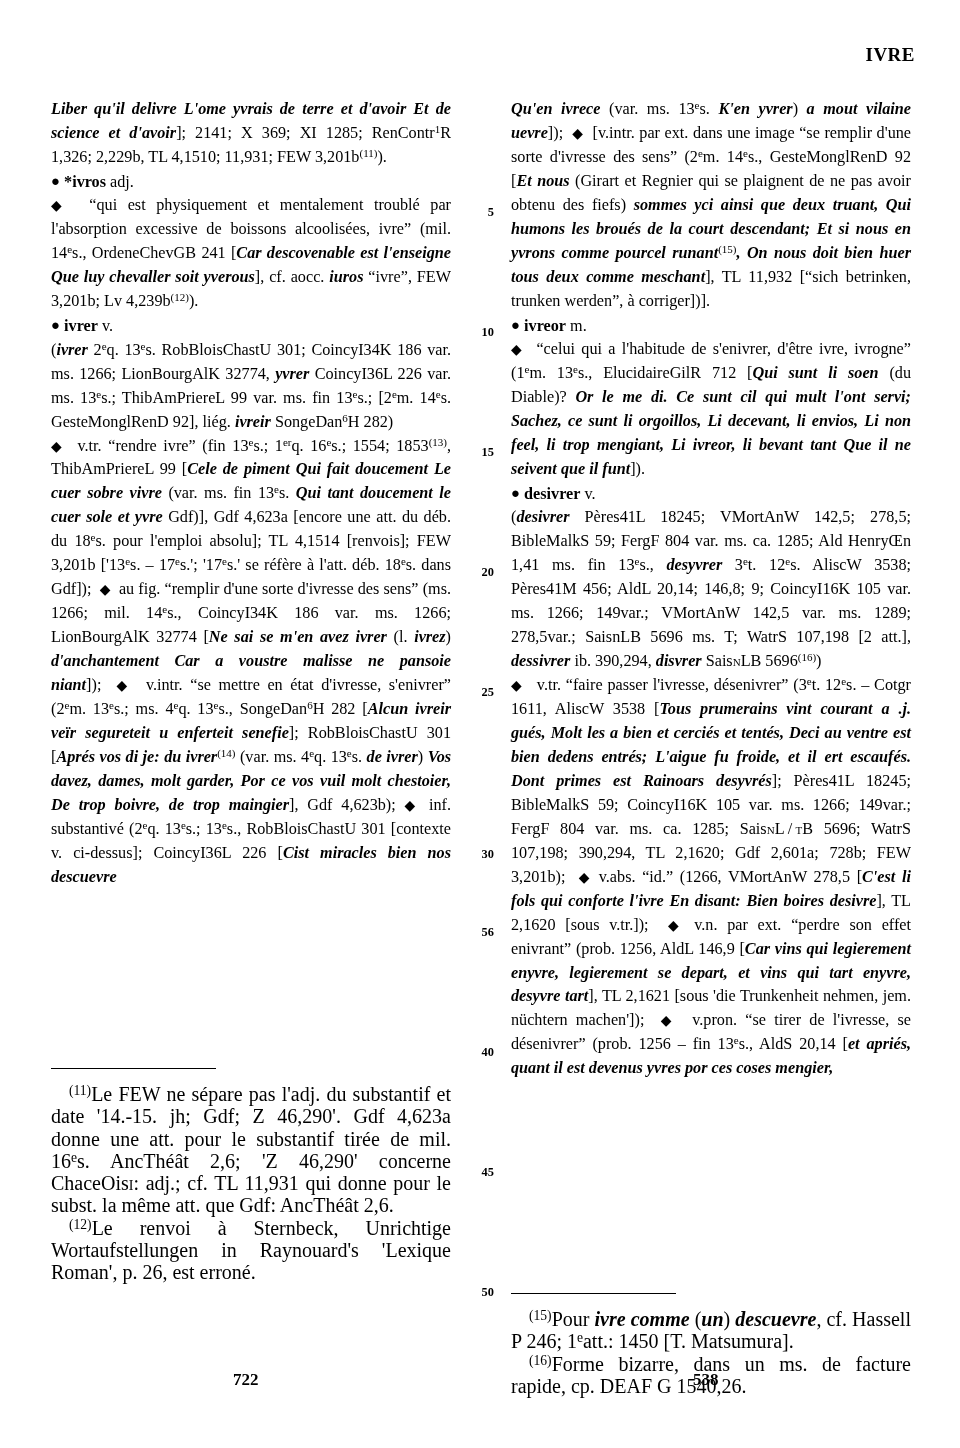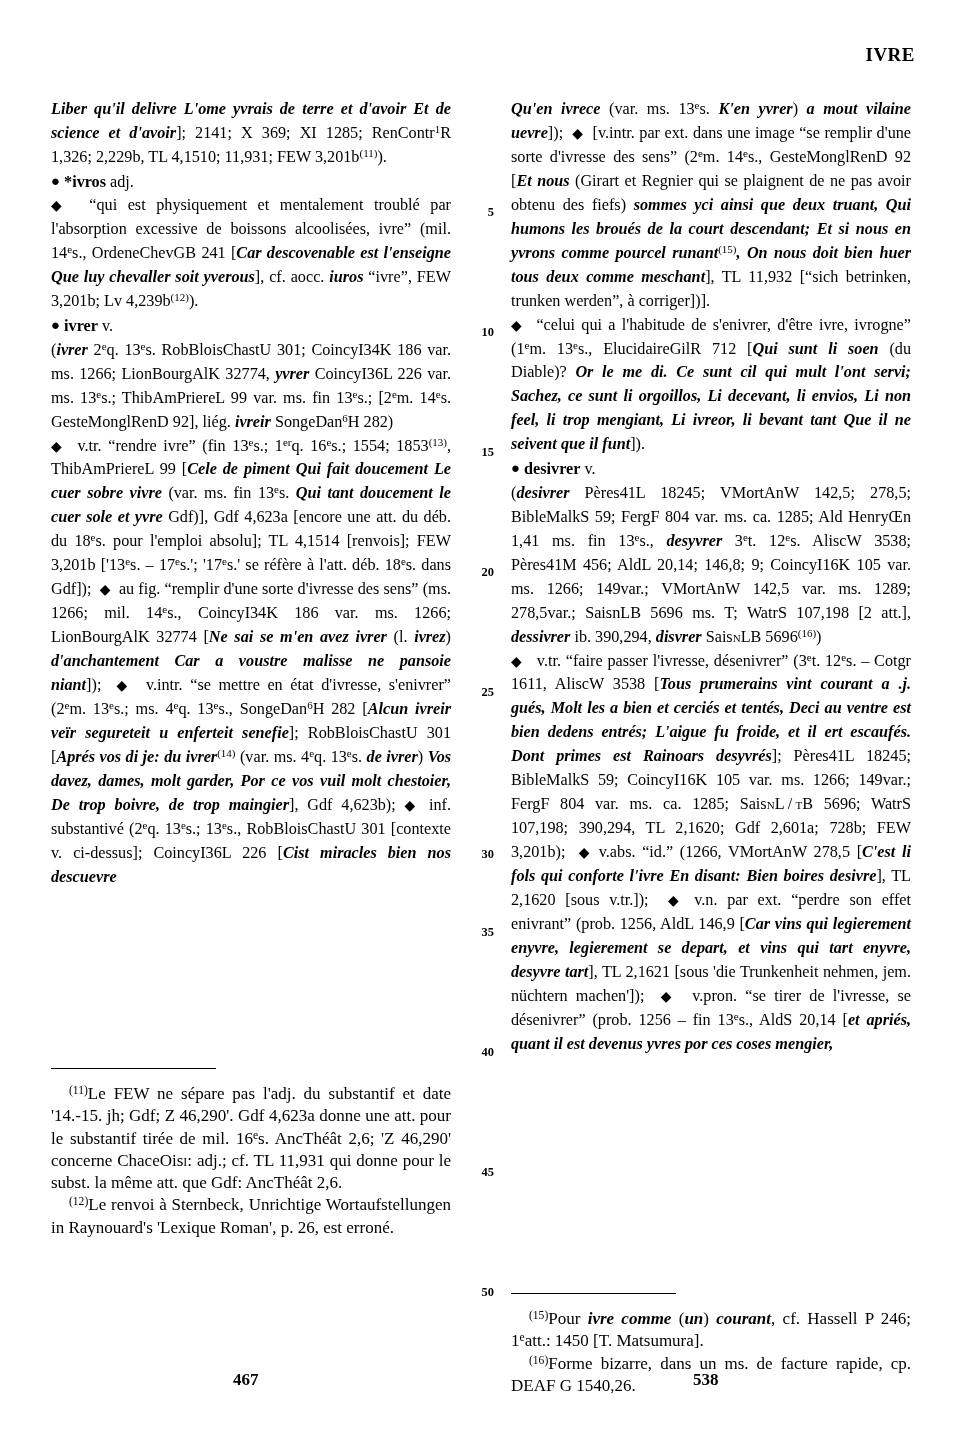--- a/index.html
+++ b/index.html
@@ -58,21 +58,21 @@
   .bullet {
     font-size: 0.92em;
     vertical-align: 0.04em;
   }
   .lozenge { font-size: 0.86em; }
 
   
   .footnotes {
     position: absolute;
     width: 400px;
-    font-size: 17px;
+    font-size: 20px;
     line-height: 22.3px;
     text-align: justify;
   }
   .fn-left  { left: 51px;  top: 1083px; }
   .fn-right { left: 511px; top: 1308px; }
   .fn-rule {
     position: absolute;
     height: 0;
     border-top: 1.6px solid #000;
     width: 165px;
@@ -128,53 +128,54 @@
     <p class="para-indent"><span class="rom">(</span><i>ivrer</i><span class="rom"> 2<sup>e</sup>q. 13<sup>e</sup>s. RobBloisChastU 301; CoincyI34K 186 var. ms. 1266; LionBourgAlK 32774, </span><i>yvrer</i><span class="rom"> CoincyI36L 226 var. ms. 13<sup>e</sup>s.; ThibAmPriereL 99 var. ms. fin 13<sup>e</sup>s.; [2<sup>e</sup>m. 14<sup>e</sup>s. GesteMonglRenD 92], liég. </span><i>ivreir</i><span class="rom"> SongeDan<sup>6</sup>H 282)</span></p>
 
     <p><span class="lozenge">◆</span>&nbsp;&nbsp;<span class="rom">v.tr. “rendre ivre” (fin 13<sup>e</sup>s.; 1<sup>er</sup>q. 16<sup>e</sup>s.; 1554; 1853<sup>(13)</sup>, ThibAmPriereL 99 [</span><i>Cele de piment Qui fait doucement Le cuer sobre vivre</i><span class="rom"> (var. ms. fin 13<sup>e</sup>s. </span><i>Qui tant doucement le cuer sole et yvre</i><span class="rom"> Gdf)], Gdf 4,623a [encore une att. du déb. du 18<sup>e</sup>s. pour l'emploi absolu]; TL 4,1514 [renvois]; FEW 3,201b ['13<sup>e</sup>s. – 17<sup>e</sup>s.'; '17<sup>e</sup>s.' se réfère à l'att. déb. 18<sup>e</sup>s. dans Gdf]);&nbsp;&nbsp;<span class="lozenge">◆</span>&nbsp;&nbsp;au fig. “remplir d'une sorte d'ivresse des sens” (ms. 1266; mil. 14<sup>e</sup>s., CoincyI34K 186 var. ms. 1266; LionBourgAlK 32774 [</span><i>Ne sai se m'en avez ivrer</i><span class="rom"> (l. </span><i>ivrez</i><span class="rom">) </span><i>d'anchantement Car a voustre malisse ne pansoie niant</i><span class="rom">]);&nbsp;&nbsp;<span class="lozenge">◆</span>&nbsp;&nbsp;v.intr. “se mettre en état d'ivresse, s'enivrer” (2<sup>e</sup>m. 13<sup>e</sup>s.; ms. 4<sup>e</sup>q. 13<sup>e</sup>s., SongeDan<sup>6</sup>H 282 [</span><i>Alcun ivreir veïr segureteit u enferteit senefie</i><span class="rom">]; RobBloisChastU 301 [</span><i>Aprés vos di je: du ivrer</i><sup>(14)</sup><span class="rom"> (var. ms. 4<sup>e</sup>q. 13<sup>e</sup>s. </span><i>de ivrer</i><span class="rom">) </span><i>Vos davez, dames, molt garder, Por ce vos vuil molt chestoier, De trop boivre, de trop maingier</i><span class="rom">], Gdf 4,623b); </span><span class="lozenge">◆</span><span class="rom"> inf. substantivé (2<sup>e</sup>q. 13<sup>e</sup>s.; 13<sup>e</sup>s., RobBloisChastU 301 [contexte v. ci-dessus]; CoincyI36L 226 [</span><i>Cist miracles bien nos descuevre</i></p>
 
   </div>
 
   <div class="col col-right">
 
     <p><i>Qu'en ivrece</i><span class="rom"> (var. ms. 13<sup>e</sup>s. </span><i>K'en yvrer</i><span class="rom">) </span><i>a mout vilaine uevre</i><span class="rom">]);&nbsp;&nbsp;</span><span class="lozenge">◆</span><span class="rom">&nbsp;&nbsp;[v.intr. par ext. dans une image “se remplir d'une sorte d'ivresse des sens” (2<sup>e</sup>m. 14<sup>e</sup>s., GesteMonglRenD 92 [</span><i>Et nous</i><span class="rom"> (Girart et Regnier qui se plaignent de ne pas avoir obtenu des fiefs) </span><i>sommes yci ainsi que deux truant, Qui humons les broués de la court descendant; Et si nous en yvrons comme pourcel runant</i><sup>(15)</sup><i>, On nous doit bien huer tous deux comme meschant</i><span class="rom">], TL 11,932 [“sich betrinken, trunken werden”, à corriger])].</span></p>
 
+    <p class="para-indent"><span class="bullet">●</span>&nbsp;<span class="hw">ivreor</span> <span class="rom">m.</span></p>
 
     <p><span class="lozenge">◆</span>&nbsp;&nbsp;<span class="rom">“celui qui a l'habitude de s'enivrer, d'être ivre, ivrogne” (1<sup>e</sup>m. 13<sup>e</sup>s., ElucidaireGilR 712 [</span><i>Qui sunt li soen</i><span class="rom"> (du Diable)? </span><i>Or le me di. Ce sunt cil qui mult l'ont servi; Sachez, ce sunt li orgoillos, Li decevant, li envios, Li non feel, li trop mengiant, Li ivreor, li bevant tant Que il ne seivent que il funt</i><span class="rom">]).</span></p>
 
     <p class="para-indent"><span class="bullet">●</span>&nbsp;<span class="hw">desivrer</span> <span class="rom">v.</span></p>
 
     <p class="para-indent"><span class="rom">(</span><i>desivrer</i><span class="rom"> Pères41L 18245; VMortAnW 142,5; 278,5; BibleMalkS 59; FergF 804 var. ms. ca. 1285; Ald HenryŒn 1,41 ms. fin 13<sup>e</sup>s., </span><i>desyvrer</i><span class="rom"> 3<sup>e</sup>t. 12<sup>e</sup>s. AliscW 3538; Pères41M 456; AldL 20,14; 146,8; 9; CoincyI16K 105 var. ms. 1266; 149var.; VMortAnW 142,5 var. ms. 1289; 278,5var.; SaisnLB 5696 ms. T; WatrS 107,198 [2 att.], </span><i>dessivrer</i><span class="rom"> ib. 390,294, </span><i>disvrer</i><span class="rom"> Sais<span class="sm">n</span>LB 5696<sup>(16)</sup>)</span></p>
 
     <p><span class="lozenge">◆</span>&nbsp;&nbsp;&nbsp;<span class="rom">v.tr. “faire passer l'ivresse, désenivrer” (3<sup>e</sup>t. 12<sup>e</sup>s. – Cotgr 1611, AliscW 3538 [</span><i>Tous prumerains vint courant a .j. gués, Molt les a bien et cerciés et tentés, Deci au ventre est bien dedens entrés; L'aigue fu froide, et il ert escaufés. Dont primes est Rainoars desyvrés</i><span class="rom">]; Pères41L 18245; BibleMalkS 59; CoincyI16K 105 var. ms. 1266; 149var.; FergF 804 var. ms. ca. 1285; Sais<span class="sm">n</span>L / <span class="sm">t</span>B 5696; WatrS 107,198; 390,294, TL 2,1620; Gdf 2,601a; 728b; FEW 3,201b);&nbsp;&nbsp;<span class="lozenge">◆</span>&nbsp;v.abs. “id.” (1266, VMortAnW 278,5 [</span><i>C'est li fols qui conforte l'ivre En disant: Bien boires desivre</i><span class="rom">], TL 2,1620 [sous v.tr.]);&nbsp;&nbsp;<span class="lozenge">◆</span>&nbsp;v.n. par ext. “perdre son effet enivrant” (prob. 1256, AldL 146,9 [</span><i>Car vins qui legierement enyvre, legierement se depart, et vins qui tart enyvre, desyvre tart</i><span class="rom">], TL 2,1621 [sous 'die Trunkenheit nehmen, jem. nüchtern machen']);&nbsp;&nbsp;<span class="lozenge">◆</span>&nbsp;&nbsp;v.pron. “se tirer de l'ivresse, se désenivrer” (prob. 1256 – fin 13<sup>e</sup>s., AldS 20,14 [</span><i>et apriés, quant il est devenus yvres por ces coses mengier,</i></p>
 
   </div>
 
   <div class="fn-rule fn-rule-left"></div>
   <div class="fn-rule fn-rule-right"></div>
 
   <div class="footnotes fn-left">
     <p><sup>(11)</sup><span class="rom">Le FEW ne sépare pas l'adj. du substantif et date '14.-15. jh; Gdf; Z 46,290'. Gdf 4,623a donne une att. pour le substantif tirée de mil. 16<sup>e</sup>s. AncThéât 2,6; 'Z 46,290' concerne ChaceOis<span class="sm">i</span>: adj.; cf. TL 11,931 qui donne pour le subst. la même att. que Gdf: AncThéât 2,6.</span></p>
     <p><sup>(12)</sup><span class="rom">Le renvoi à Sternbeck, Unrichtige Wortaufstellungen in Raynouard's 'Lexique Roman', p. 26, est erroné.</span></p>
   </div>
 
   <div class="footnotes fn-right">
-    <p><sup>(15)</sup><span class="rom">Pour </span><i>ivre comme</i><span class="rom"> (</span><i>un</i><span class="rom">) </span><i>courant</i><span class="rom">, cf. Hassell P 246; 1<sup>e</sup>att.: 1450 [T. Matsumura].</span></p>
+    <p><sup>(15)</sup><span class="rom">Pour </span><i>ivre comme</i><span class="rom"> (</span><i>un</i><span class="rom">) </span><i>descuevre</i><span class="rom">, cf. Hassell P 246; 1<sup>e</sup>att.: 1450 [T. Matsumura].</span></p>
     <p><sup>(16)</sup><span class="rom">Forme bizarre, dans un ms. de facture rapide, cp. DEAF G 1540,26.</span></p>
   </div>
 
   <div class="linenums">
     <div class="linenum" style="top:107px">5</div>
     <div class="linenum" style="top:227px">10</div>
     <div class="linenum" style="top:347px">15</div>
     <div class="linenum" style="top:467px">20</div>
     <div class="linenum" style="top:587px">25</div>
     <div class="linenum" style="top:749px">30</div>
-    <div class="linenum" style="top:827px">35</div>
+    <div class="linenum" style="top:827px">56</div>
     <div class="linenum" style="top:947px">40</div>
     <div class="linenum" style="top:1067px">45</div>
     <div class="linenum" style="top:1187px">50</div>
   </div>
 
-  <div class="folio folio-left">467</div>
+  <div class="folio folio-left">722</div>
   <div class="folio folio-right">538</div>
 
 </div>
 
 </body></html>

